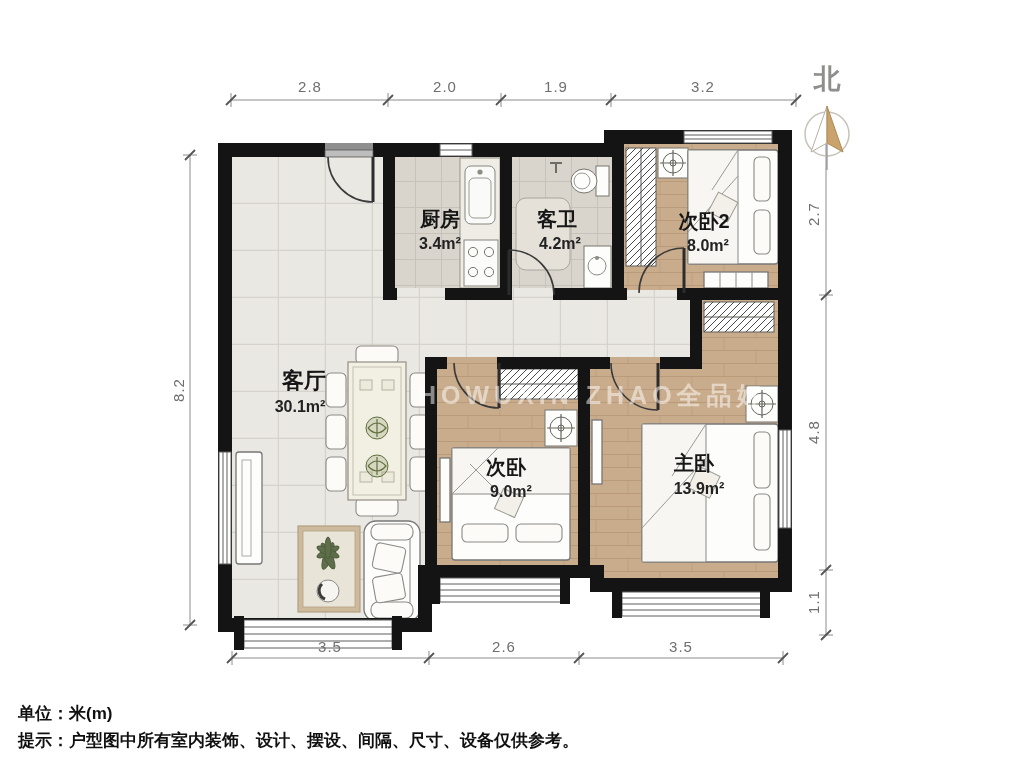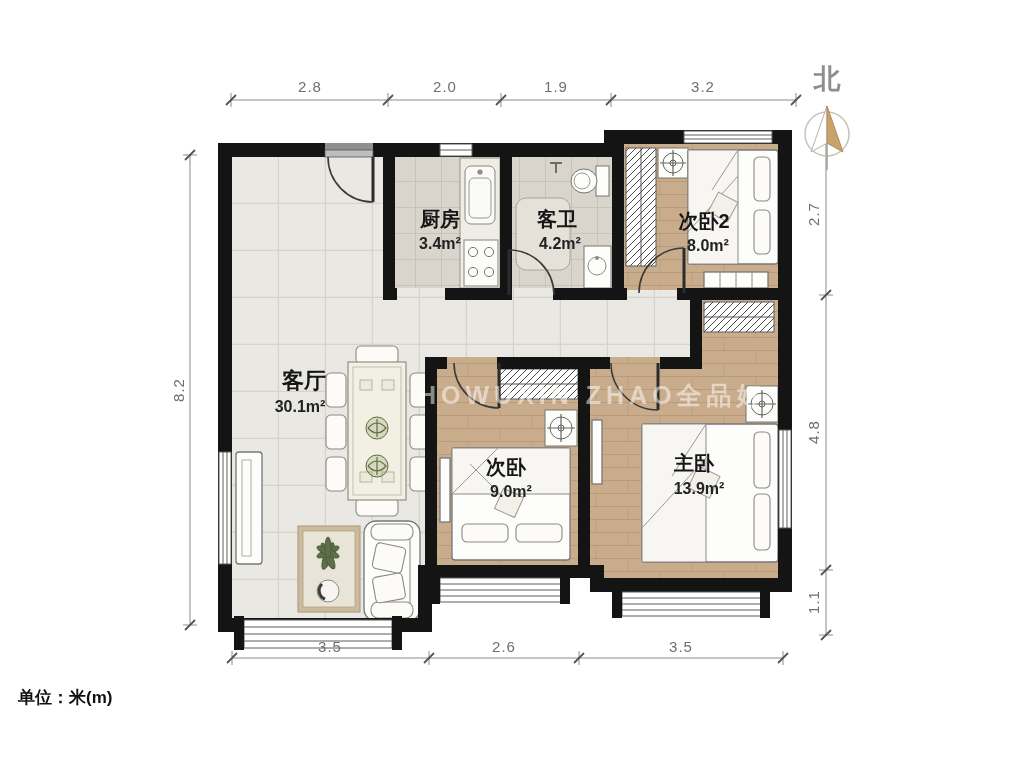--- a/index.html
+++ b/index.html
@@ -5,21 +5,21 @@
   html,body{margin:0;padding:0;background:#ffffff;}
   body{width:1024px;height:768px;position:relative;overflow:hidden;
        font-family:"Liberation Sans",sans-serif;}
   #plan-svg{position:absolute;left:0;top:0;}
   .dim{font-size:15px;fill:#6f6f6f;letter-spacing:1px;}
   .rname{font-size:20px;font-weight:700;fill:#161616;}
   .rname-big{font-size:22px;font-weight:700;fill:#161616;}
   .rarea{font-size:16px;font-weight:700;fill:#222;}
   .north{font-size:27px;font-weight:700;fill:#8e8e8c;}
   .wm{font-size:25px;font-weight:700;fill:#ffffff;opacity:.5;letter-spacing:5px;}
-  #notes{position:absolute;left:18px;top:684px;width:760px;color:#101010;
+  #notes{position:absolute;left:18px;top:700px;width:760px;color:#101010;
          font-weight:600;font-size:17px;line-height:27px;}
   .furn{fill:#fdfdfb;stroke:#777;stroke-width:1.3;}
   .furn2{fill:#fcfbf8;stroke:#8a8a86;stroke-width:1.1;}
   .wallfill{fill:#141414;}
   .arc{fill:none;stroke:#3a3a3a;stroke-width:1.6;}
   .leaf{stroke:#2c2c2c;stroke-width:3;}
   .winline{stroke:#5c5c5c;stroke-width:1;}
   .dimline{stroke:#8c8c8c;stroke-width:1;}
   .tick{stroke:#555;stroke-width:1.8;}
 </style>
@@ -344,13 +344,14 @@
     <text class="north" x="827" y="88" text-anchor="middle">北</text>
     <circle cx="827" cy="134" r="22" fill="none" stroke="#c7c3ba" stroke-width="1.5"></circle>
     <path d="M827,144 V170" stroke="#8c8c8c" stroke-width="1.2"></path>
     <polygon points="827,106 811,152 827,143" fill="#ffffff" stroke="#b6b1a5" stroke-width="1"></polygon>
     <polygon points="827,106 843,152 827,143" fill="#c9a36b" stroke="#ad8a54" stroke-width="1"></polygon>
   </g>
 </svg>
 
 <div id="notes">
   <div>单位：米(m)</div>
+  <div>提示：户型图中所有室内装饰、设计、摆设、间隔、尺寸、设备仅供参考。</div>
 </div>
 
 </body></html>

